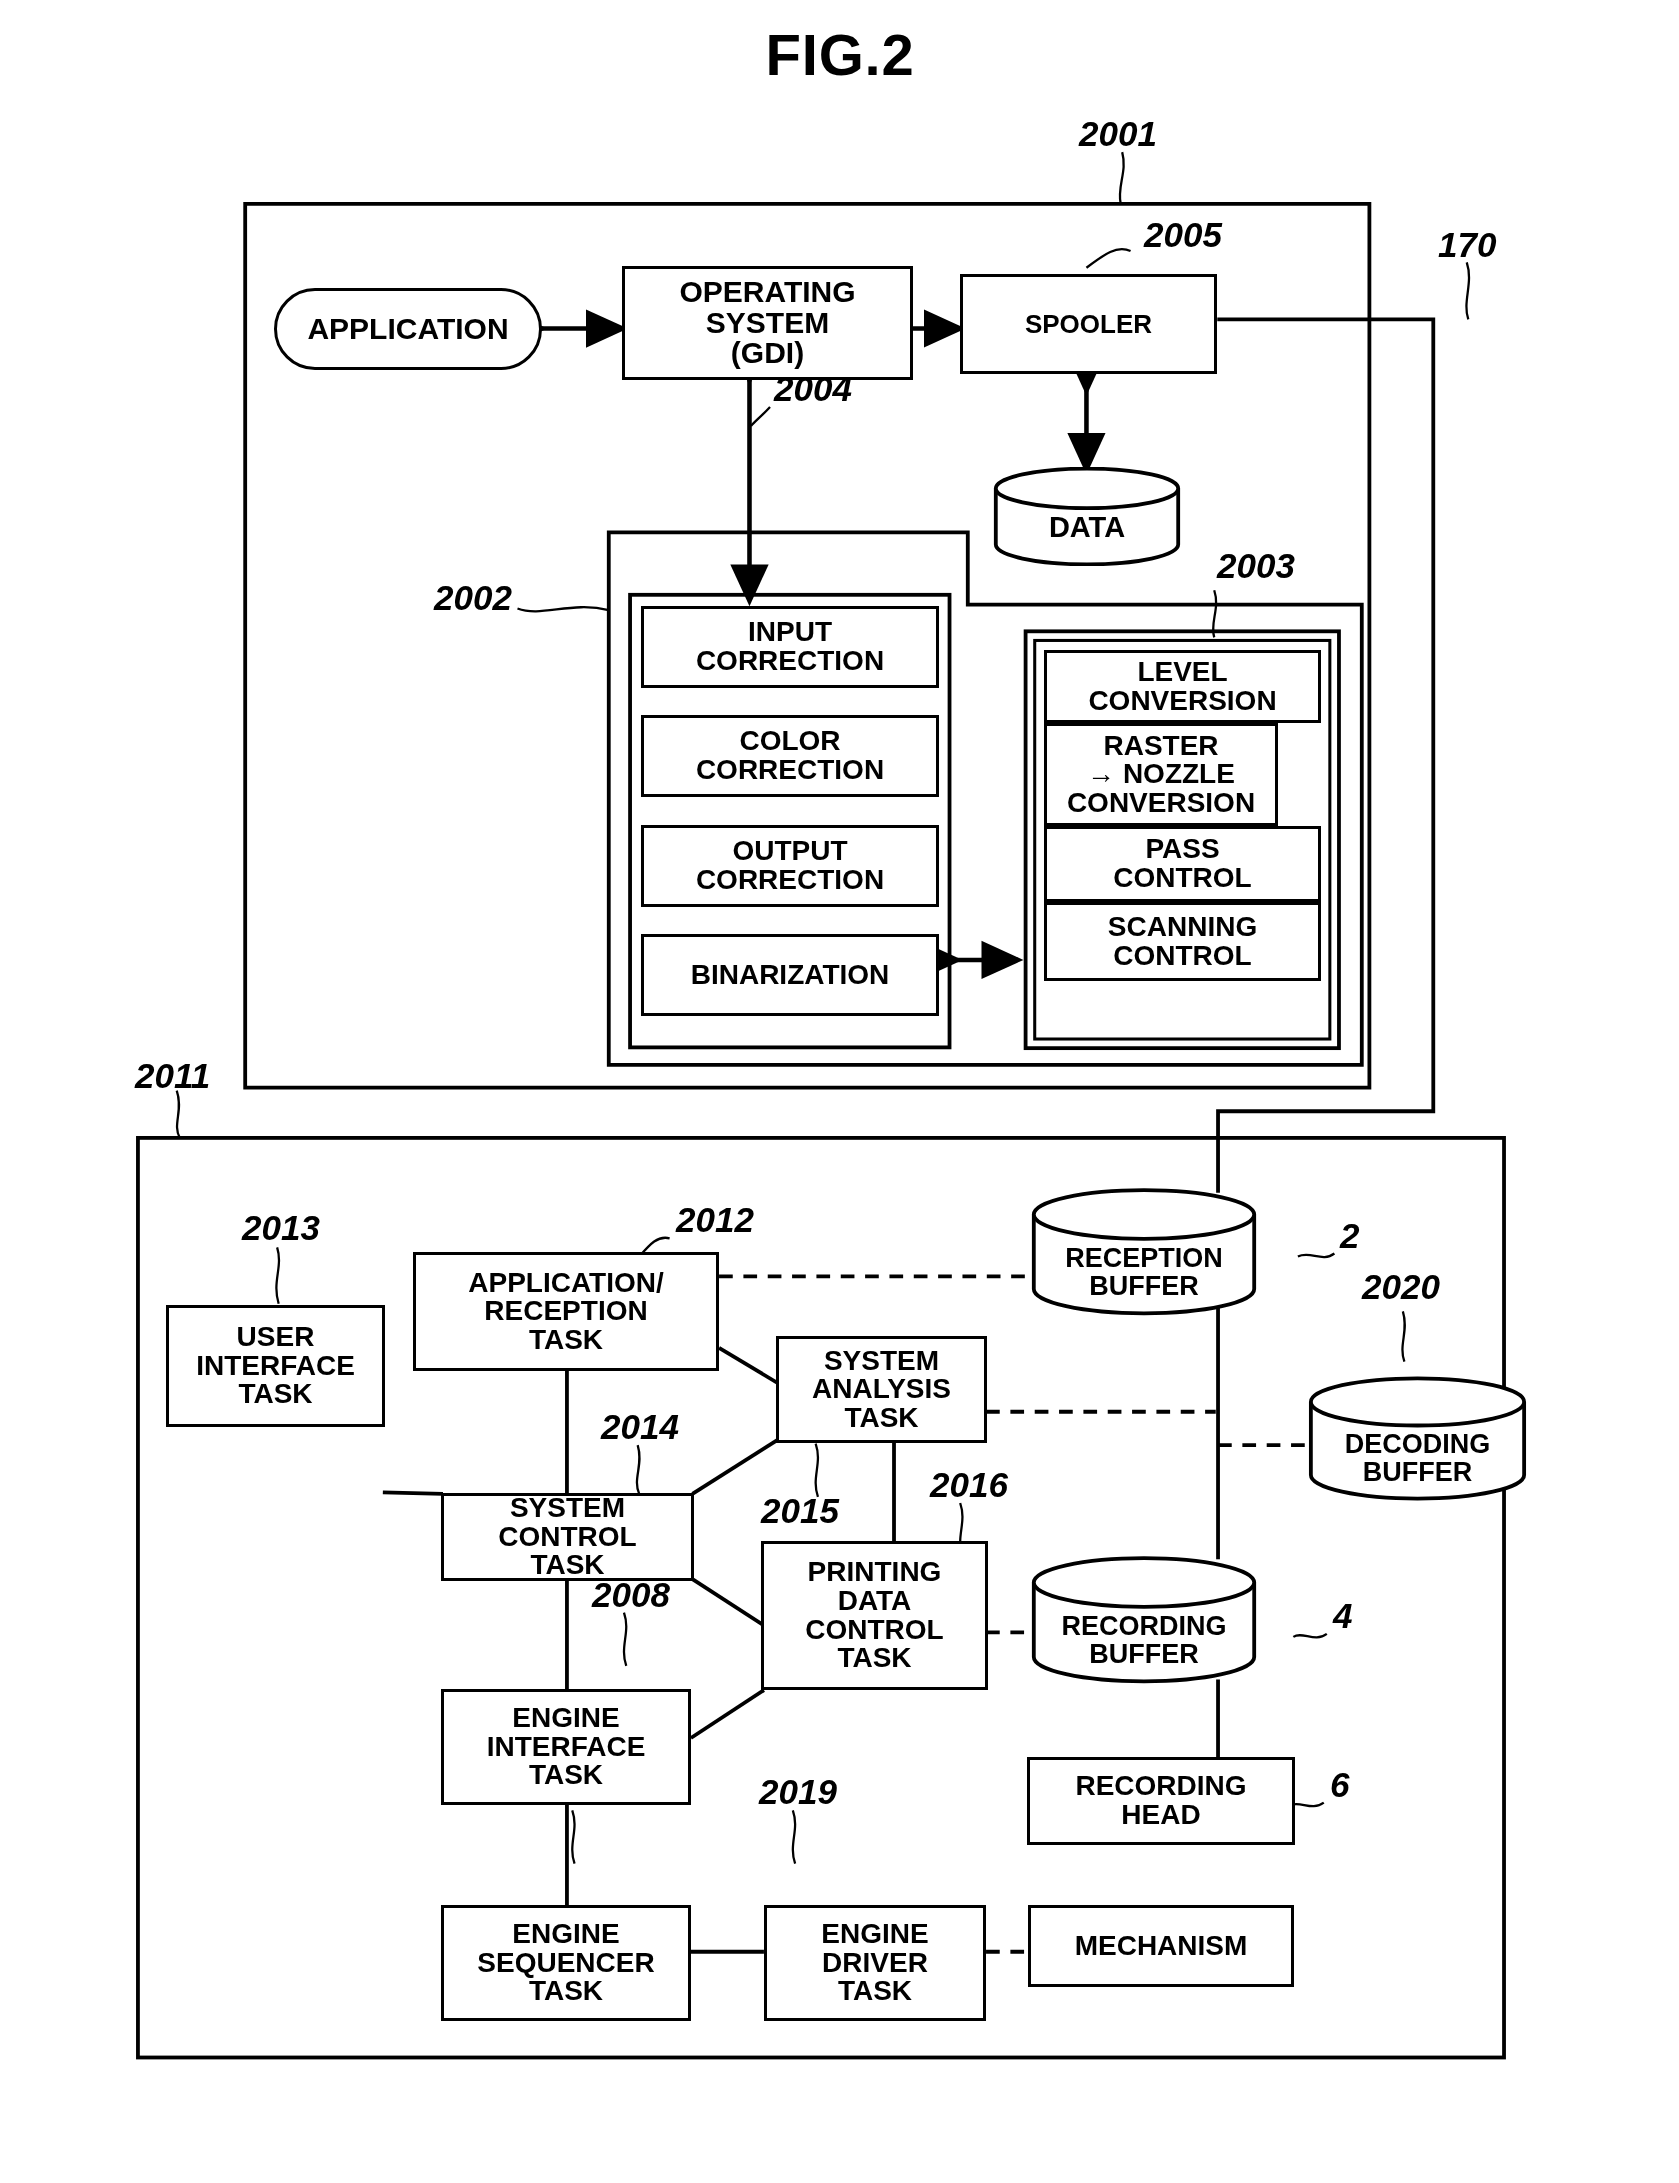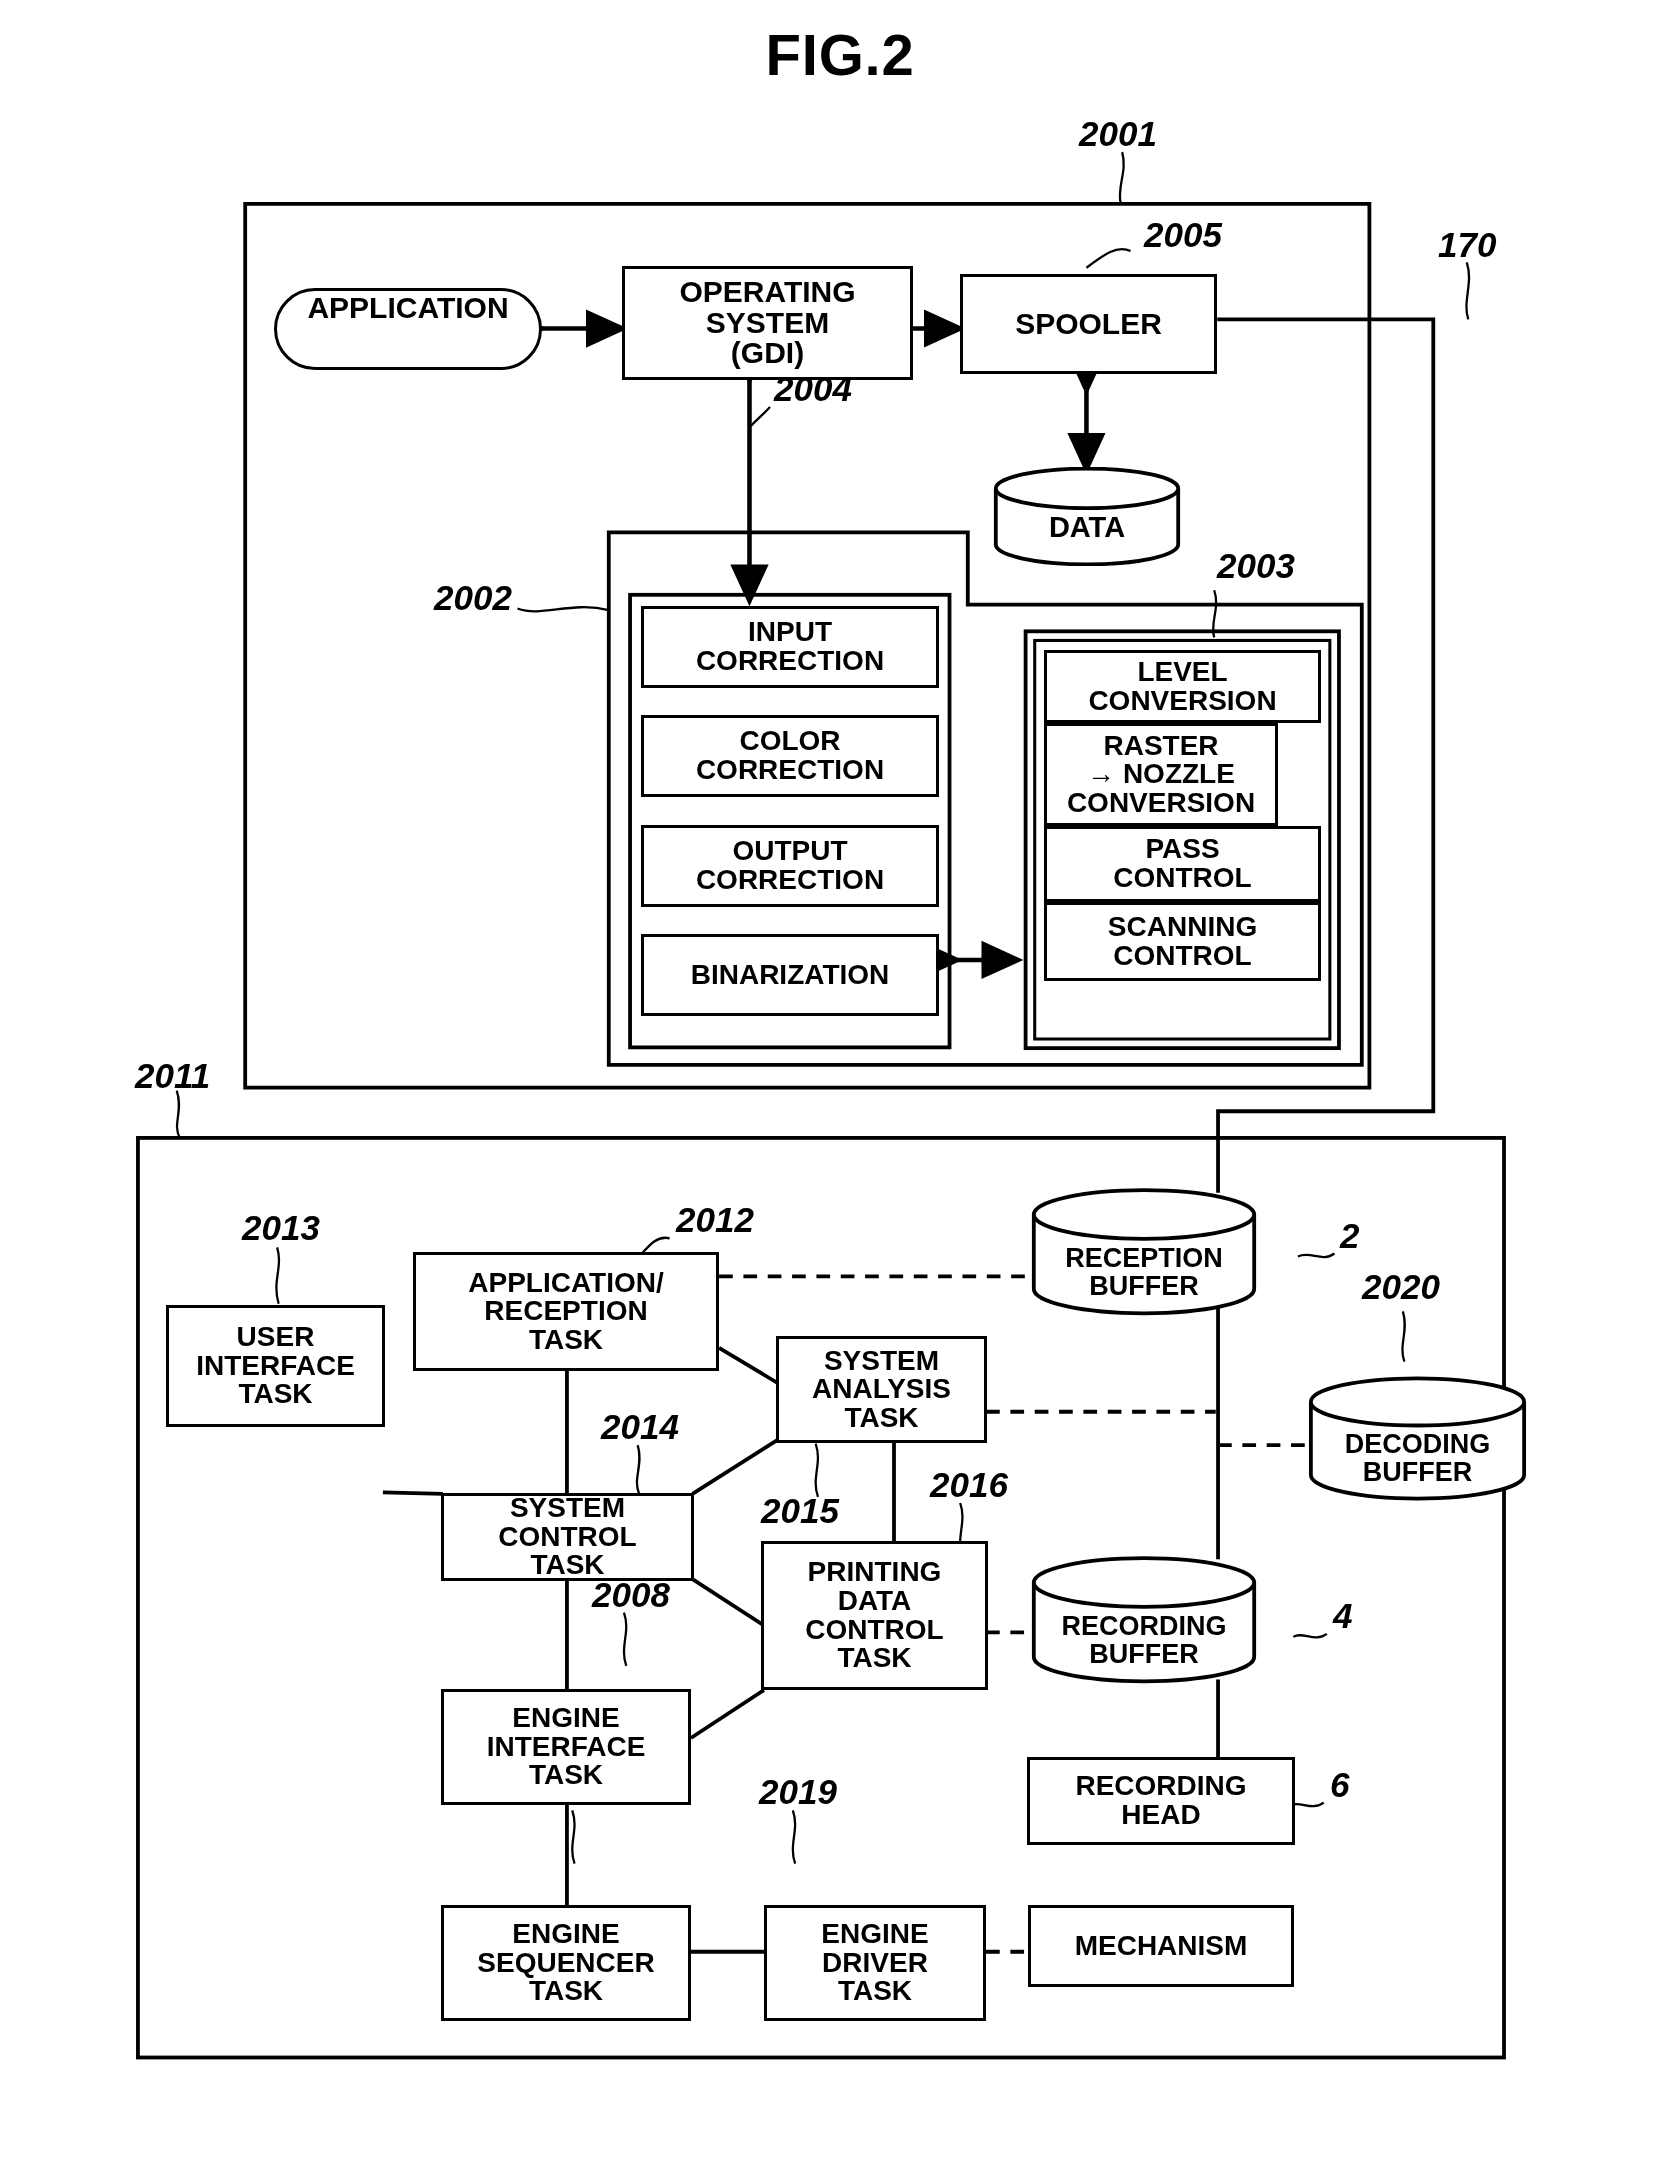--- a/index.html
+++ b/index.html
@@ -24,21 +24,21 @@
   .box{
     position:absolute;box-sizing:border-box;border:3.8px solid #000;background:#fff;
     display:flex;align-items:center;justify-content:center;text-align:center;
     font-weight:bold;color:#000;line-height:1.02;
     font-family:"Liberation Sans",sans-serif;
   }
   .box span{display:block;padding:0 3px;}
   .thin{border-width:3px;}
   .pill{
     position:absolute;box-sizing:border-box;border:3.8px solid #000;background:#fff;
-    border-radius:46px;display:flex;justify-content:center;
+    border-radius:46px;display:flex;align-items:center;justify-content:center;
     font-weight:bold;font-size:30px;color:#000;
     font-family:"Liberation Sans",sans-serif;
   }
 
   
   .cyl{position:absolute;}
   .cyl .cyl-label{
     position:absolute;left:0;right:0;text-align:center;font-weight:bold;color:#000;
     font-family:"Liberation Sans",sans-serif;line-height:1.03;
   }
@@ -177,21 +177,21 @@
   </div>
 
   <div class="box" style="left:622px;top:266px;width:291px;height:114px;font-size:30px;">
     <span>
       <i style="font-style:normal;display:block;">OPERATING</i>
       <i style="font-style:normal;display:block;">SYSTEM</i>
       <i style="font-style:normal;display:block;">(GDI)</i>
     </span>
   </div>
 
-  <div class="box" style="left:960px;top:274px;width:257px;height:100px;font-size:30px;">
+  <div class="box" style="left:960px;top:274px;width:257px;height:100px;font-size:26px;">
     <span>SPOOLER</span>
   </div>
 
   <div class="cyl" style="left:992px;top:467px;width:190px;height:99px;">
     <svg width="190" height="99" viewBox="0 0 250 130">
       <path d="M5,28 L5,102 A120,26 0 0 0 245,102 L245,28" fill="#fff" stroke="#000" stroke-width="5"></path>
       <ellipse cx="125" cy="28" rx="120" ry="26" fill="#fff" stroke="#000" stroke-width="5"></ellipse>
     </svg>
     <div class="cyl-label" style="top:46px;font-size:29px;">DATA</div>
   </div>

